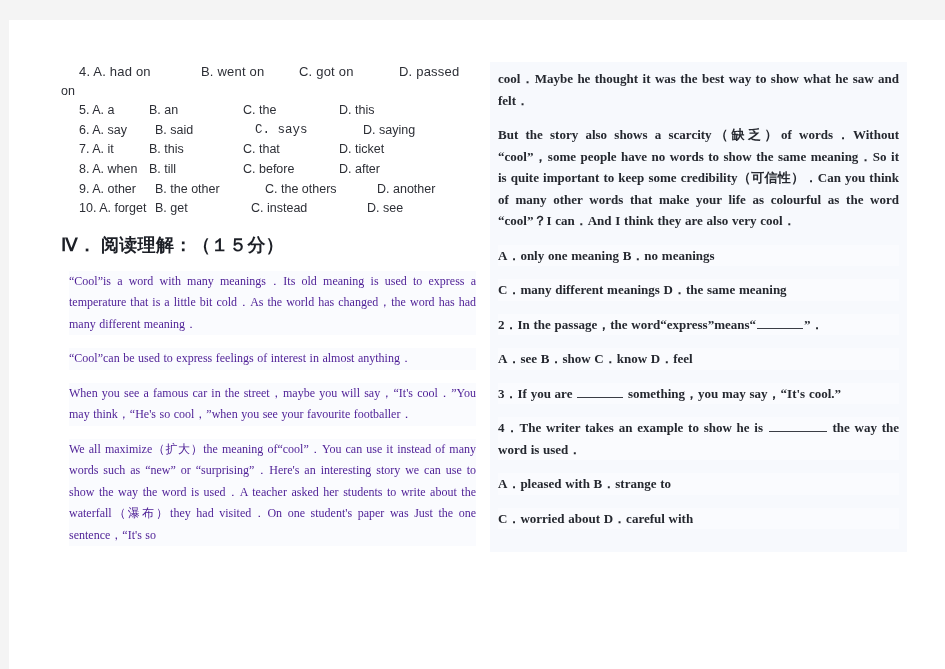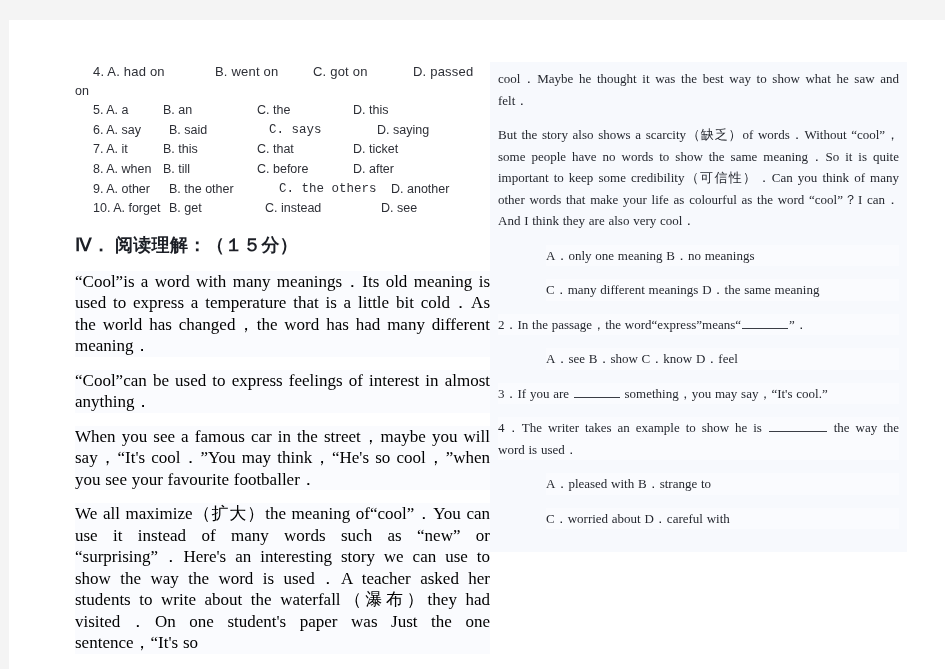--- a/index.html
+++ b/index.html
@@ -39,21 +39,21 @@
 
   .columns {
     position: absolute;
     left: 0; top: 0;
     width: 936px; height: 649px;
   }
 
   
   .col-left {
     position: absolute;
-    left: 66px;
+    left: 52px;
     top: 42px;
     width: 415px;
   }
 
   
   .mc-block {
     font-family: "Liberation Sans", "DejaVu Sans", sans-serif;
     font-size: 12.5px;
     color: #2d2f36;
     line-height: 19.6px;
@@ -78,44 +78,44 @@
   
   .mc-row.r4 { font-size: 13px; letter-spacing: .2px; }
   .mc-row.r4 .opt.num { width: 140px; }
   .mc-row.r4 .opt.o-b { width: 98px; }
   .mc-row.r4 .opt.o-c { width: 100px; }
   .mc-row.r6 .opt.num { width: 94px; }
   .mc-row.r6 .opt.o-b { width: 100px; }
   .mc-row.r6 .opt.o-c { width: 108px; font-family: Liberation Mono, monospace; }
   .mc-row.r9 .opt.num { width: 94px; }
   .mc-row.r9 .opt.o-b { width: 110px; }
-  .mc-row.r9 .opt.o-c { width: 112px; font-family: Liberation Mono, monospace; }
+  .mc-row.r9 .opt.o-c { width: 112px; }
   .mc-row.r10 .opt.num { width: 94px; }
   .mc-row.r10 .opt.o-b { width: 96px; }
   .mc-row.r10 .opt.o-c { width: 116px; }
 
   
   .section-head {
     margin-top: 14px;
     font-family: Liberation Serif, serif;
     font-size: 18px;
     font-weight: 700;
     color: #1c1f26;
     letter-spacing: .3px;
   }
 
   
   .passage p,
   .qblock p {
-    margin: 0 0 13px 0;
+    margin: 0 0 13px 8px;
     text-align: justify;
     text-align-last: left;
-    font-size: 17px;
+    font-size: 12px;
     line-height: 21.5px;
-    color: #000000;
+    color: #4c1d95;
     background: #fafbfe;
     word-spacing: .5px;
   }
   .passage { margin-top: 14px; }
 
   
   .col-right {
     position: absolute;
     left: 481px;
     top: 42px;
@@ -125,23 +125,24 @@
     box-sizing: border-box;
   }
   .col-right p {
     margin: 0 0 13px 0;
     text-align: justify;
     text-align-last: left;
     font-size: 13px;
     line-height: 21.5px;
     color: #25282f;
     word-spacing: .5px;
+    font-weight: bold;
   }
   .col-right p.q { margin-bottom: 13px; }
-  .col-right p.opts { margin-bottom: 13px; text-align: left; margin-left: 48px; }
+  .col-right p.opts { margin-bottom: 13px; text-align: left; }
 
   .blank {
     display: inline-block;
     border-bottom: 1px solid #3a3d45;
     width: 58px;
     height: 12px;
     vertical-align: baseline;
     margin: 0 1px;
   }
   .blank.short { width: 46px; }

